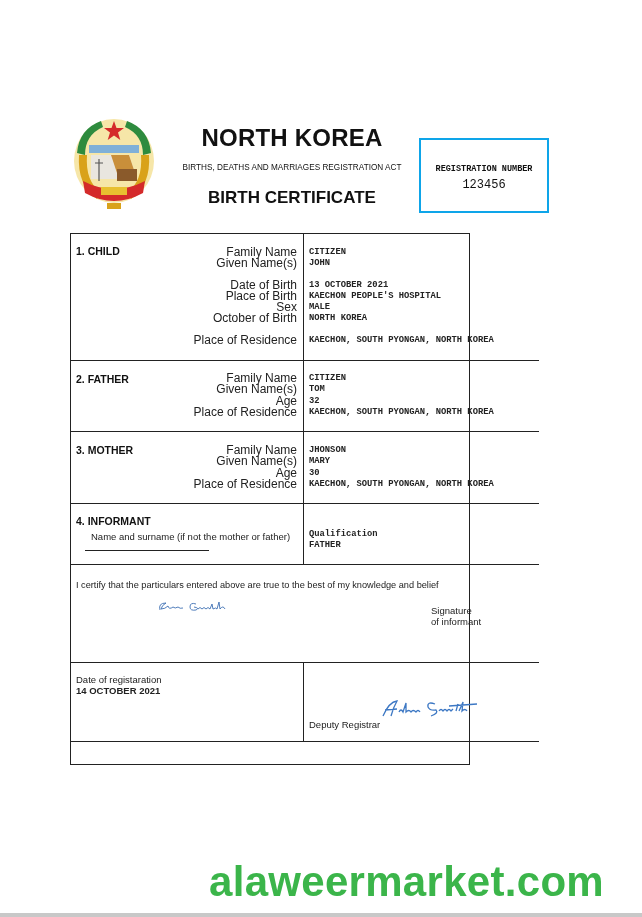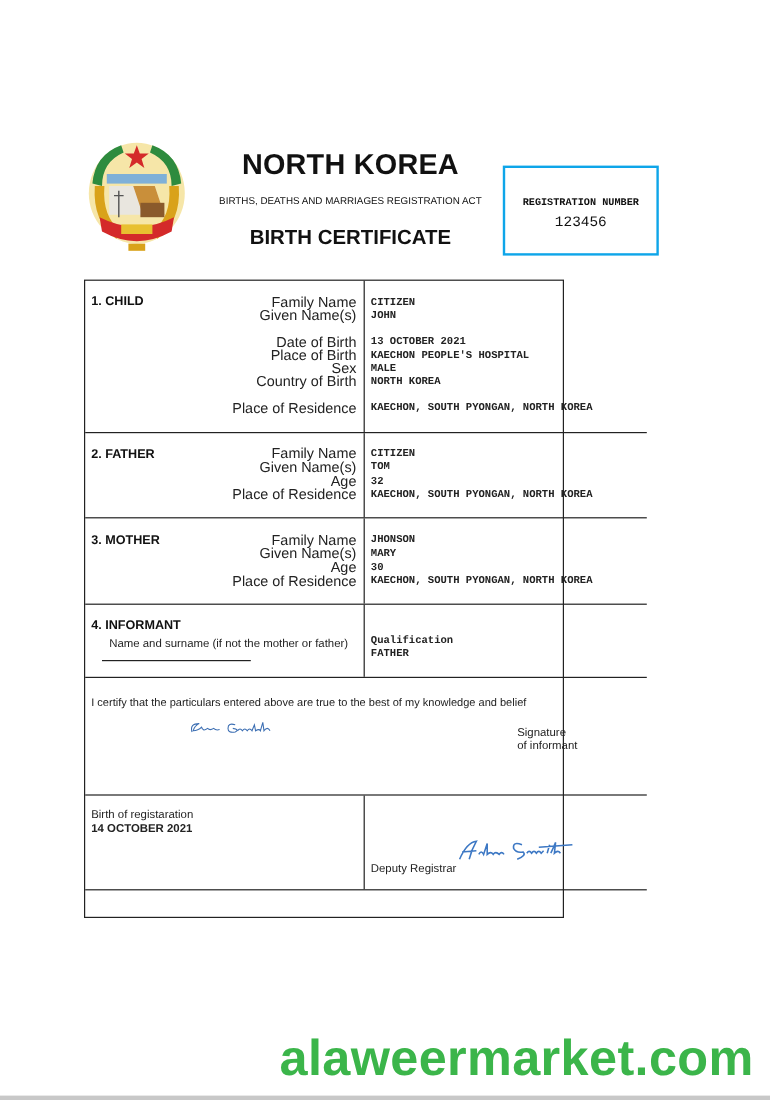--- a/index.html
+++ b/index.html
@@ -38,21 +38,21 @@
   .sig-inf { position: absolute; left: 360px; top: 40px; font-size: 9.5px; line-height: 11px; color: #222; }
   .sig1 { position: absolute; left: 85px; top: 34px; }
 
   .small { font-size: 9.5px; color: #222; }
   .bold { font-weight: bold; }
   .sig2 { position: absolute; left: 70px; top: 24px; }
 
   .foot { position: absolute; font-size: 9.5px; color: #222; top: 14px; }
 
   .watermark { position: absolute; left: 209px; top: 858px; font-size: 42px; font-weight: bold;
-    color: #3bb54a; letter-spacing: 0.3px; margin-left: 24px; }
+    color: #3bb54a; letter-spacing: 0.3px; }
   .bottombar { position: absolute; left: 0; top: 913px; width: 642px; height: 4px; background: #c8c8c8; }
 </style>
 </head>
 <body>
 
 <svg class="emblem" viewBox="0 0 86 98">
   <ellipse cx="43" cy="46" rx="40" ry="42" fill="#f6e6a8"></ellipse>
   <path d="M8 40 Q6 70 26 84 L30 78 Q14 66 16 40 Z" fill="#d9a21a"></path>
   <path d="M78 40 Q80 70 60 84 L56 78 Q72 66 70 40 Z" fill="#d9a21a"></path>
   <path d="M6 38 Q8 14 30 6 L32 12 Q14 20 14 40 Z" fill="#2e8b3e"></path>
@@ -83,21 +83,21 @@
   <div class="row" style="top:0;height:127px;">
     <div class="vline"></div>
     <div class="sec" style="top:11px;">1. CHILD</div>
     <div class="labels" style="top:13px;">
       <div>Family Name</div>
       <div>Given Name(s)</div>
       <div class="gap"></div>
       <div>Date of Birth</div>
       <div>Place of Birth</div>
       <div>Sex</div>
-      <div>Country of Birth</div>
+      <div>October of Birth</div>
       <div class="gap"></div>
       <div>Place of Residence</div>
     </div>
     <div class="vals" style="top:13px;">
       <div>CITIZEN</div>
       <div>JOHN</div>
       <div class="gap"></div>
       <div>13 OCTOBER 2021</div>
       <div>KAECHON PEOPLE'S HOSPITAL</div>
       <div>MALE</div>
@@ -160,21 +160,21 @@
     </svg>
     <div class="sig-inf">
       <div>Signature</div>
       <div>of informant</div>
     </div>
   </div>
 
   <div class="row" style="top:429px;height:79px;">
     <div class="vline"></div>
     <div style="position:absolute;left:5px;top:11px;line-height:11px;">
-      <div class="small">Birth of registaration</div>
+      <div class="small">Date of registaration</div>
       <div class="small bold">14 OCTOBER 2021</div>
     </div>
     <div style="position:absolute;left:238px;top:11px;width:228px;height:66px;">
       <svg class="sig2" width="100" height="22" viewBox="0 0 100 22">
         <path d="M4 18 Q10 4 18 3 Q14 10 12 18 M6 12 L18 11 M20 14 Q22 10 24 14 L27 5 L27 14 Q30 11 32 14 Q34 11 37 14 Q39 11 41 14" fill="none" stroke="#3d78c4" stroke-width="1.3"></path>
         <path d="M56 6 Q48 3 49 9 Q51 13 57 12 Q60 15 52 18 M60 13 Q62 10 64 13 Q66 10 68 13 Q70 10 72 13 L74 11 M77 13 L79 6 M80 13 Q82 9 84 4 L83 13 Q86 10 88 13 M70 8 L98 6" fill="none" stroke="#3d78c4" stroke-width="1.3"></path>
       </svg>
       <div class="small" style="position:absolute;left:0;top:45px;">Deputy Registrar</div>
     </div>
   </div>

